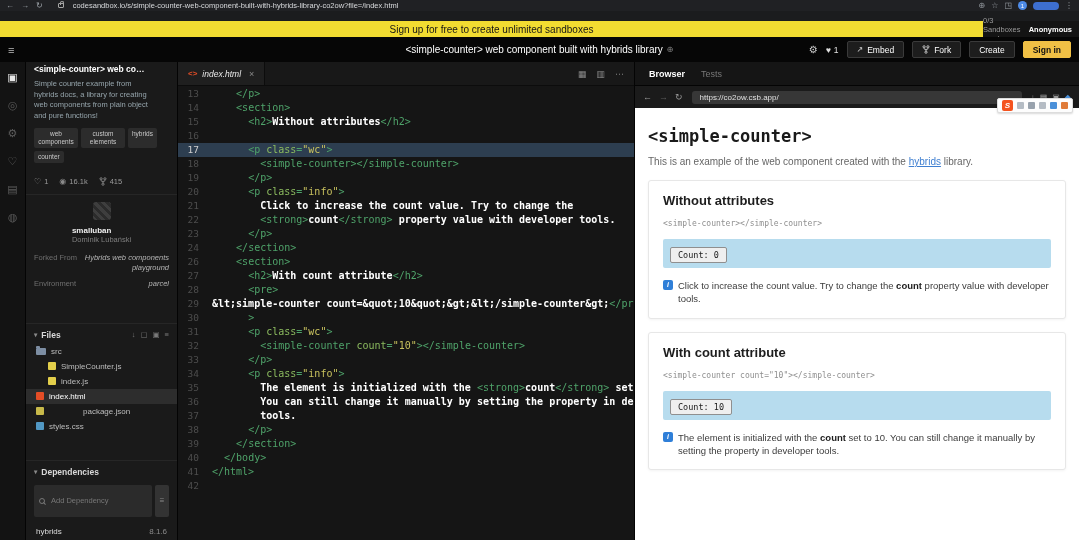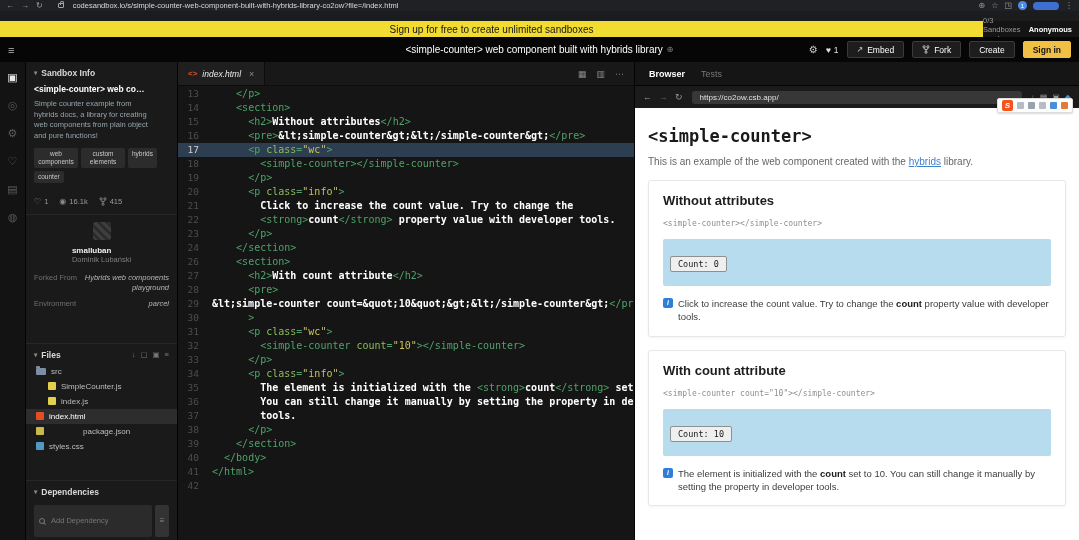--- a/index.html
+++ b/index.html
@@ -134,21 +134,21 @@
   .nav-right .nav-ic{font-size:8px;}
   .nav-ic.blue{color:#4a90d9;}
   .preview{flex:1;background:#fff;padding:10px 13px;overflow:hidden;color:#222;}
   .pv-title{font-family:"DejaVu Sans Mono",monospace;font-weight:bold;font-size:17px;color:#1a1a1a;margin:8px 0 10px;}
   .pv-intro{font-size:10px;color:#666;}
   .pv-link{color:#3f7fd1;text-decoration:underline;cursor:pointer;}
   .pv-card{border:1px solid #e7e7e7;border-radius:3px;padding:12px 14px;margin-top:13px;
     box-shadow:0 1px 3px rgba(0,0,0,0.05);background:#fff;}
   .pv-h2{font-size:13px;font-weight:bold;color:#1d1d1d;margin:0 0 11px;}
   .pv-code{font-family:"DejaVu Sans Mono",monospace;font-size:8px;color:#8f8f8f;margin-bottom:11px;}
-  .pv-wc{background:#b7dcee;border-radius:2px;padding:14px 7px;margin-bottom:11px;}
+  .pv-wc{background:#b7dcee;border-radius:2px;padding:5px 7px;margin-bottom:11px;}
   .pv-btn{font-family:"DejaVu Sans Mono",monospace;font-size:8.5px;color:#1a1a1a;background:#efefef;
     border:1px solid #8f8f8f;border-radius:2px;padding:2px 7px;cursor:pointer;}
   .pv-info{display:flex;gap:5px;font-size:9.5px;color:#3c3c3c;line-height:1.4;align-items:flex-start;}
   .pv-info-icon{flex:none;width:10px;height:10px;background:#2f7fd8;border-radius:2px;color:#fff;font-size:7px;
     font-weight:bold;font-style:italic;display:flex;align-items:center;justify-content:center;margin-top:1px;}
   .pv-info b{color:#1d1d1d;}
 
   
   .ime{position:absolute;top:36px;right:6px;height:15px;background:#fdfdfd;border:1px solid #ddd;border-radius:2px;
     display:flex;align-items:center;gap:4px;padding:0 4px;box-shadow:0 1px 2px rgba(0,0,0,0.15);z-index:5;}
@@ -230,24 +230,20 @@
     <nav class="activity" id="activity-bar">
         <span class="act-icon first">▣</span>
         <span class="act-icon">◎</span>
         <span class="act-icon">⚙</span>
         <span class="act-icon">♡</span>
         <span class="act-icon">▤</span>
         <span class="act-icon">◍</span>
       </nav>
 
     <aside class="sidebar">
-      <div class="side-header">
-        <span class="caret">▾</span>
-        <span>Sandbox Info</span>
-      </div>
       <div class="info-block">
         <div class="sb-title">&lt;simple-counter&gt; web component built with hybrids library</div>
         <div class="sb-desc">Simple counter example from hybrids docs, a library for creating web components from plain object and pure functions!</div>
         <div class="tags" id="tags">
             <span class="tag">web components</span>
             <span class="tag">custom elements</span>
             <span class="tag">hybrids</span>
             <span class="tag">counter</span>
           </div>
       </div>
@@ -363,21 +359,21 @@
         <div class="tab-actions">
           <span>▦</span>
           <span>▥</span>
           <span>⋯</span>
         </div>
       </div>
       <div class="code" id="code-lines">
           <div class="code-line"><span class="gutter">13</span><span class="code-text"><span class="tk-p">    </span><span class="tk-t">&lt;/p&gt;</span></span></div>
           <div class="code-line"><span class="gutter">14</span><span class="code-text"><span class="tk-p">    </span><span class="tk-t">&lt;section&gt;</span></span></div>
           <div class="code-line"><span class="gutter">15</span><span class="code-text"><span class="tk-p">      </span><span class="tk-t">&lt;h2&gt;</span><span class="tk-x">Without attributes</span><span class="tk-t">&lt;/h2&gt;</span></span></div>
-          <div class="code-line"><span class="gutter">16</span><span class="code-text"><span class="tk-p">      </span><span class="tk-t">&lt;pre&gt;</span><span class="tk-x">&amp;lt;simple-counter&amp;gt;&amp;lt;/simple-counter&amp;gt;</span><span class="tk-t">&lt;/pre&gt;</span></span></div>
+          <div class="code-line"><span class="gutter">16</span></div>
           <div class="code-line active"><span class="gutter">17</span><span class="code-text"><span class="tk-p">      </span><span class="tk-t">&lt;p </span><span class="tk-a">class</span><span class="tk-t">=</span><span class="tk-s">"wc"</span><span class="tk-t">&gt;</span></span></div>
           <div class="code-line"><span class="gutter">18</span><span class="code-text"><span class="tk-p">        </span><span class="tk-t">&lt;simple-counter&gt;&lt;/simple-counter&gt;</span></span></div>
           <div class="code-line"><span class="gutter">19</span><span class="code-text"><span class="tk-p">      </span><span class="tk-t">&lt;/p&gt;</span></span></div>
           <div class="code-line"><span class="gutter">20</span><span class="code-text"><span class="tk-p">      </span><span class="tk-t">&lt;p </span><span class="tk-a">class</span><span class="tk-t">=</span><span class="tk-s">"info"</span><span class="tk-t">&gt;</span></span></div>
           <div class="code-line"><span class="gutter">21</span><span class="code-text"><span class="tk-p">        </span><span class="tk-x">Click to increase the count value. Try to change the</span></span></div>
           <div class="code-line"><span class="gutter">22</span><span class="code-text"><span class="tk-p">        </span><span class="tk-t">&lt;strong&gt;</span><span class="tk-x">count</span><span class="tk-t">&lt;/strong&gt;</span><span class="tk-x"> property value with developer tools.</span></span></div>
           <div class="code-line"><span class="gutter">23</span><span class="code-text"><span class="tk-p">      </span><span class="tk-t">&lt;/p&gt;</span></span></div>
           <div class="code-line"><span class="gutter">24</span><span class="code-text"><span class="tk-p">    </span><span class="tk-t">&lt;/section&gt;</span></span></div>
           <div class="code-line"><span class="gutter">26</span><span class="code-text"><span class="tk-p">    </span><span class="tk-t">&lt;section&gt;</span></span></div>
           <div class="code-line"><span class="gutter">27</span><span class="code-text"><span class="tk-p">      </span><span class="tk-t">&lt;h2&gt;</span><span class="tk-x">With count attribute</span><span class="tk-t">&lt;/h2&gt;</span></span></div>

